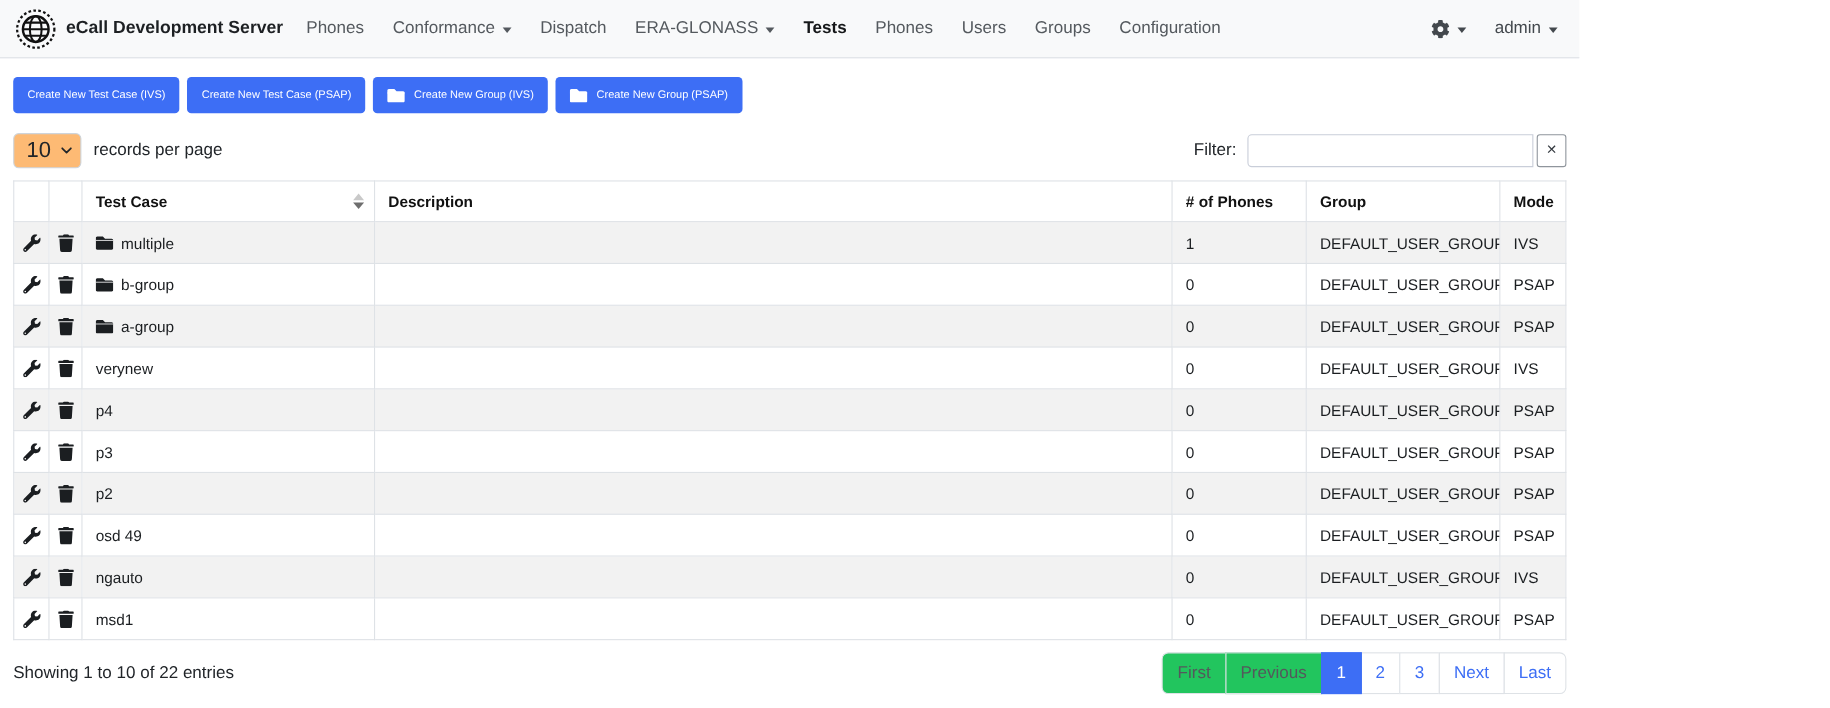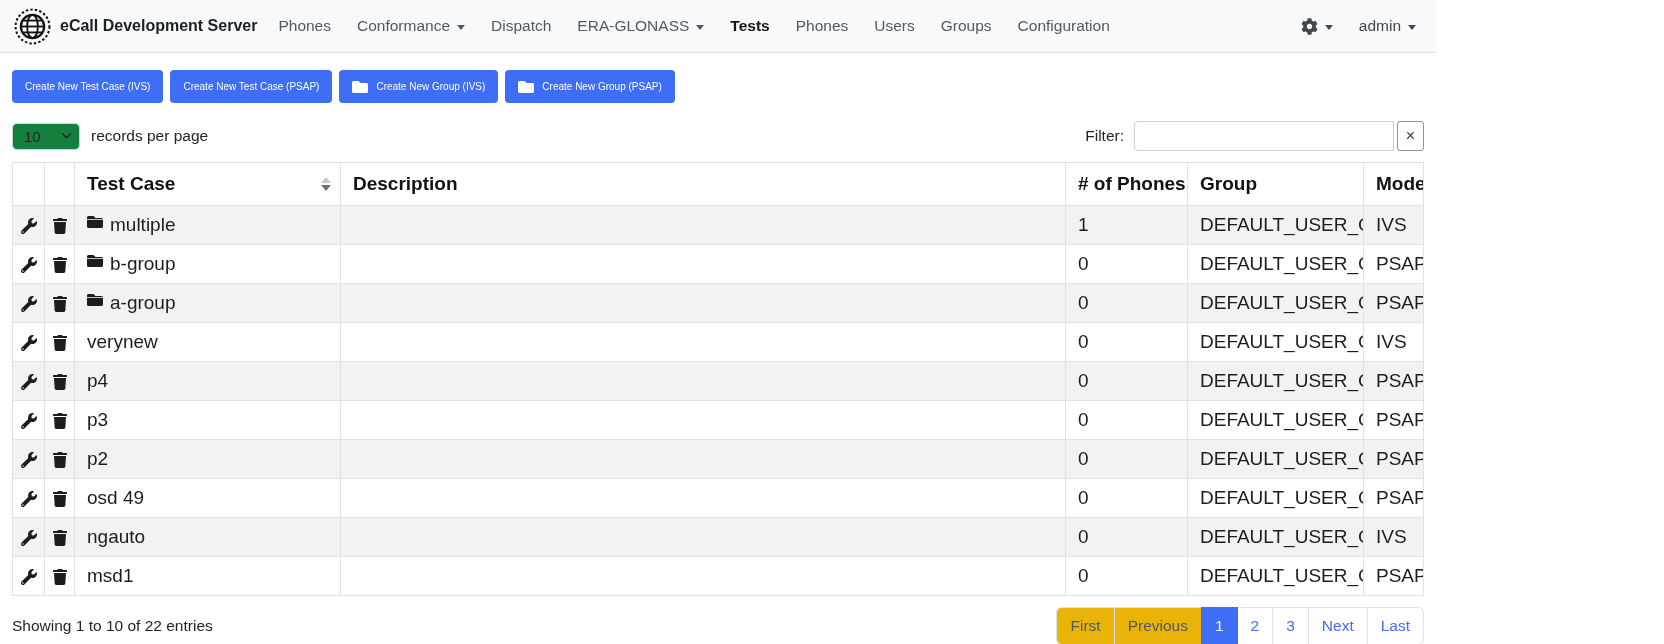--- a/index.html
+++ b/index.html
@@ -22,50 +22,50 @@
 
   
   .toolbar{display:flex;gap:7px;margin:17px 12px 0}
   .btn{background:var(--primary);color:#fff;font-size:10px;height:33px;padding:0 13px;display:inline-flex;align-items:center;gap:8px;border:none;border-radius:4px;cursor:pointer;font-family:inherit;white-space:nowrap}
   .btn .icon svg{display:block}
 
   
   .controls{display:flex;justify-content:space-between;align-items:center;margin:18px 12px 11px}
   .left-controls{display:flex;align-items:center;gap:11px;font-size:15.5px;color:#212529}
   .select-wrap{position:relative;display:inline-block}
-  select{appearance:none;-webkit-appearance:none;font-family:inherit;font-size:15px;padding:4px 38px 4px 11px;border:1px solid #ced4da;border-radius:5px;background:#15803d;color:#212529;cursor:pointer}
+  select{appearance:none;-webkit-appearance:none;font-family:inherit;font-size:20px;padding:4px 26px 4px 11px;border:1px solid #ced4da;border-radius:5px;background:#fdba74;color:#212529;cursor:pointer}
   .select-chevron{position:absolute;right:8px;top:50%;transform:translateY(-50%);pointer-events:none;display:flex}
   .right-controls{display:flex;align-items:center;gap:10px;font-size:15.5px}
   .filter-group{display:flex;align-items:center}
   .filter-input{width:260px;height:30px;border:1px solid #c9ced9;border-radius:4px 0 0 4px;padding:0 9px;font-family:inherit;font-size:15px;outline:none;color:#212529}
   .clear-btn{width:27px;height:30px;margin-left:3px;border:1px solid #8f959c;background:#fff;border-radius:3px;font-size:16px;line-height:1;color:#343a40;cursor:pointer;display:flex;align-items:center;justify-content:center;font-family:inherit}
 
   
   .table-wrap{margin:0 12px}
-  table{width:100%;border-collapse:collapse;font-size:19px;table-layout:fixed}
+  table{width:100%;border-collapse:collapse;font-size:14px;table-layout:fixed}
   th,td{border:1px solid #dee2e6;padding:8px 12px;text-align:left;vertical-align:middle;white-space:nowrap;overflow:hidden}
   th{font-weight:bold;padding:10px 12px;position:relative;color:#111}
   td{height:38px;color:#1b1e21}
   tbody tr:nth-child(odd) td{background:#f2f2f2}
   td.action{padding:8px 0;text-align:center;cursor:pointer}
   .row-icon{display:inline-flex;vertical-align:middle}
   .row-icon svg{width:16px;height:16px;fill:#161616;display:block}
   .name-cell{display:flex;align-items:flex-start;gap:7px}
   .sort-icons{position:absolute;right:9px;top:50%;transform:translateY(-50%);display:flex;flex-direction:column;align-items:center;gap:2px}
   .tri-up{width:0;height:0;border-left:5px solid transparent;border-right:5px solid transparent;border-bottom:6px solid #c9c9c9}
   .tri-down{width:0;height:0;border-left:5px solid transparent;border-right:5px solid transparent;border-top:6px solid #6e6e6e}
 
   
   .footer{display:flex;justify-content:space-between;align-items:center;margin:11px 12px 0}
   .showing{font-size:15.5px;color:#212529}
   .pagination{display:flex}
   .page-item{height:38px;padding:0 13px;display:flex;align-items:center;justify-content:center;font-size:15.5px;border:1px solid #dee2e6;margin-left:-1px;cursor:pointer;background:#fff;position:relative}
   .page-item:first-child{border-radius:6px 0 0 6px;margin-left:0}
   .page-item:last-child{border-radius:0 6px 6px 0}
-  .page-item.disabled{background:#eab308;color:#54585c;cursor:default}
+  .page-item.disabled{background:#22c55e;color:#54585c;cursor:default}
   .page-item.active{background:var(--primary);color:#fff;border-color:var(--primary);z-index:2}
   .page-item.link{color:var(--primary)}
 </style>
 </head>
 <body>
 
 <div class="page">
 
   <div class="navbar">
     <div class="brand-wrap">

